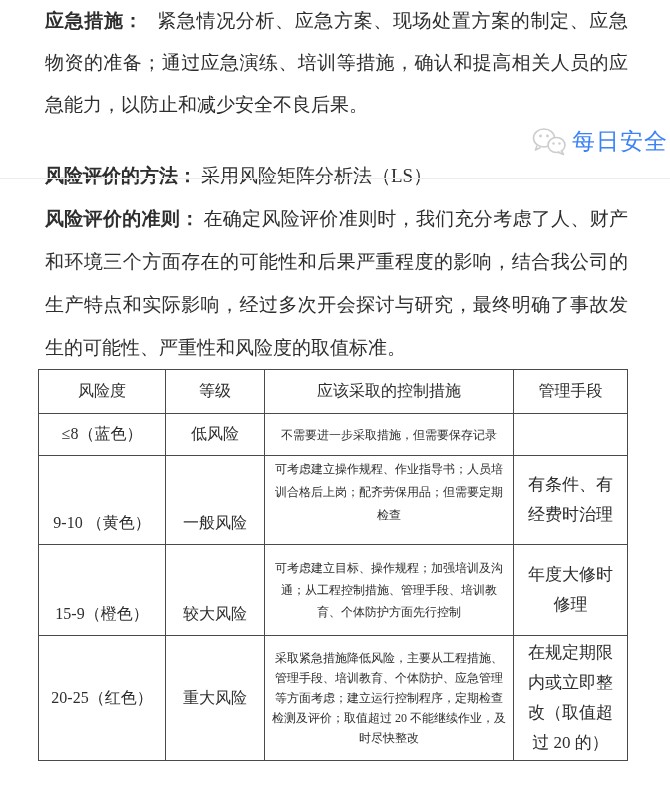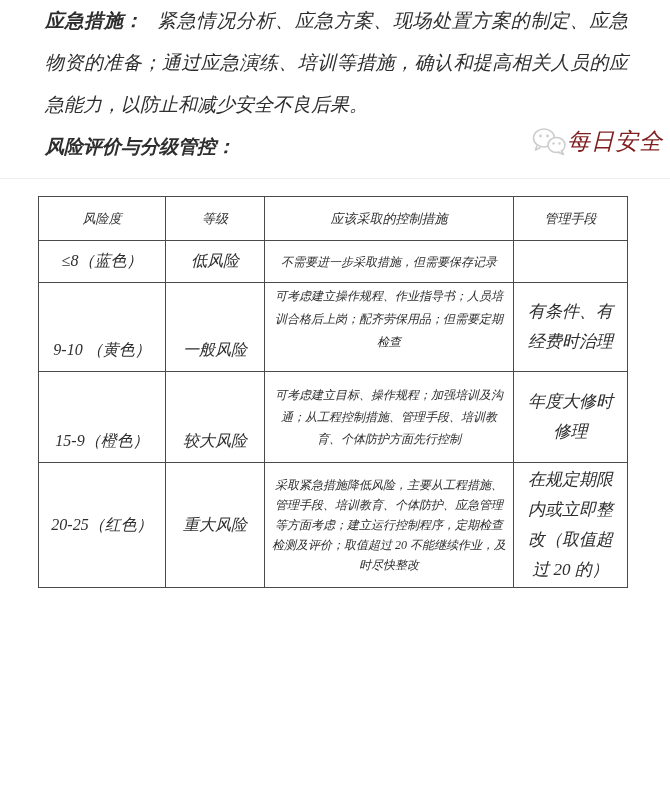--- a/index.html
+++ b/index.html
@@ -4,21 +4,21 @@
 <style>
   html,body{margin:0;padding:0;}
   body{
     width:670px;height:806px;
     background:#ffffff;
     font-family:"Liberation Serif","DejaVu Serif",serif;
     color:#2e2e2e;
     overflow:hidden;
     position:relative;
   }
-  .page{width:670px;height:806px;position:relative;overflow:hidden;font-style:italic;}
+  .page{width:670px;height:806px;position:relative;overflow:hidden;}
 
   
   .sec1{
     margin:0;
     padding:0 42px 0 45px;
     font-size:19px;
     line-height:42px;
     text-align:justify;
   }
   .sec2{
@@ -36,22 +36,22 @@
 
   
   .divider{
     position:absolute;left:0;top:178px;width:670px;height:0;
     border-top:1px solid #ececec;
   }
 
   
   .watermark{
     position:absolute;top:126px;left:531px;
-    display:flex;align-items:center;
-    color:#7f1d1d;
+    display:flex;align-items:center;gap:5px;
+    color:#3b82f6;
     font-family:"Liberation Sans","DejaVu Sans",sans-serif;
     font-size:23px;letter-spacing:1px;
     white-space:nowrap;
   }
   .wm-icon{flex:0 0 auto;display:block;}
 
   
   table.risk{
     border-collapse:collapse;
     table-layout:fixed;
@@ -59,42 +59,41 @@
     margin:0 0 0 38px;
     color:#2e2e2e;
   }
   table.risk td, table.risk th{
     border:1px solid #4a4a4a;
     padding:2px 6px;
     text-align:center;
     vertical-align:middle;
     overflow:hidden;
   }
-  table.risk th{font-weight:normal;font-size:13px;}
+  table.risk th{font-weight:normal;font-size:16px;}
   tr.hdr{height:44px;}
   tr.r1{height:42px;}
   tr.r2{height:89px;}
   tr.r3{height:91px;}
   tr.r4{height:121px;}
   .c-risk, .c-level{font-size:16px;}
   .c-measures{font-size:12px;line-height:20px;padding:2px 8px;}
   tr.r2 .c-measures{line-height:23px;vertical-align:top;}
   tr.r3 .c-measures{line-height:22px;}
   tr.r4 .c-measures{line-height:20px;}
   .c-deadline{font-size:17px;line-height:30px;}
   .va-bottom{vertical-align:bottom !important;padding-bottom:10px !important;}
 </style>
 </head>
 <body>
 
 <div class="page">
 
   <div class="sec1">
     <p class="para"><b class="lbl lbl-gap">应急措施：</b><span>紧急情况分析、应急方案、现场处置方案的制定、应急物资的准备；通过应急演练、培训等措施，确认和提高相关人员的应急能力，以防止和减少安全不良后果。</span></p>
-    <p class="heading">风险评价与分级管控：</p>
   </div>
 
   <div class="divider"></div>
 
   <div class="watermark">
     <svg class="wm-icon" width="36" height="31" viewBox="0 0 36 31">
       <g fill="none" stroke="#cdcdcd" stroke-width="1.6">
         <ellipse cx="13" cy="12" rx="10.5" ry="9"></ellipse>
         <path d="M6 19.5 L4.5 24 L9.5 21.5" fill="#ffffff" stroke-linejoin="round"></path>
         <ellipse cx="25.5" cy="19" rx="8.5" ry="7.5" fill="#ffffff"></ellipse>
@@ -104,20 +103,22 @@
         <circle cx="9.5" cy="10" r="1.4"></circle>
         <circle cx="16.5" cy="10" r="1.4"></circle>
         <circle cx="22.5" cy="17.5" r="1.2"></circle>
         <circle cx="28.5" cy="17.5" r="1.2"></circle>
       </g>
     </svg>
     <span>每日安全</span>
   </div>
 
   <div class="sec2">
+    <p class="para"><b class="lbl lbl-sm-gap">风险评价的方法：</b><span>采用风险矩阵分析法（LS）</span></p>
+    <p class="para"><b class="lbl lbl-sm-gap">风险评价的准则：</b><span>在确定风险评价准则时，我们充分考虑了人、财产和环境三个方面存在的可能性和后果严重程度的影响，结合我公司的生产特点和实际影响，经过多次开会探讨与研究，最终明确了事故发生的可能性、严重性和风险度的取值标准。</span></p>
   </div>
 
   <table class="risk">
     <colgroup>
       <col style="width:127px">
       <col style="width:99px">
       <col style="width:249px">
       <col style="width:114px">
     </colgroup>
     <tbody>

